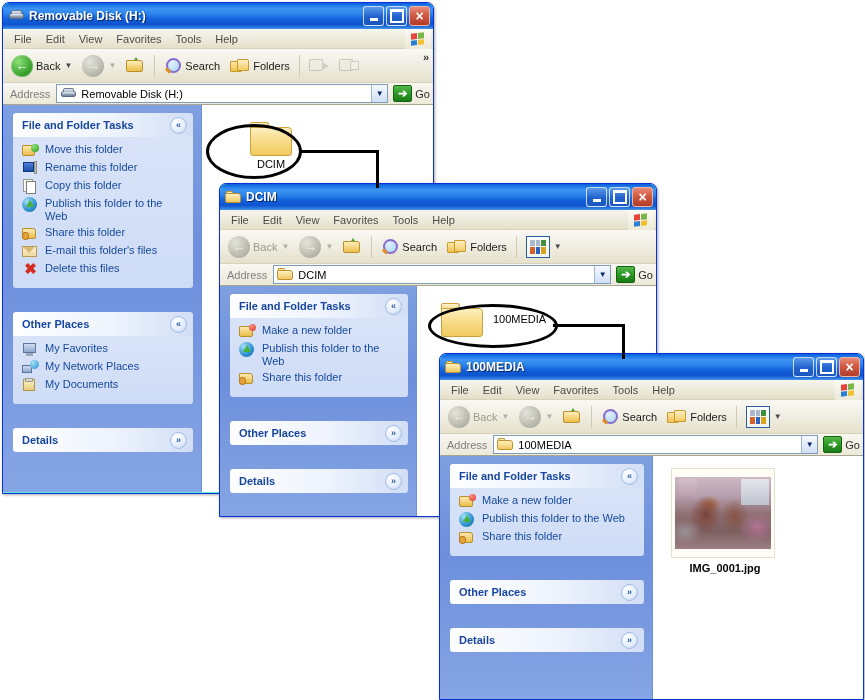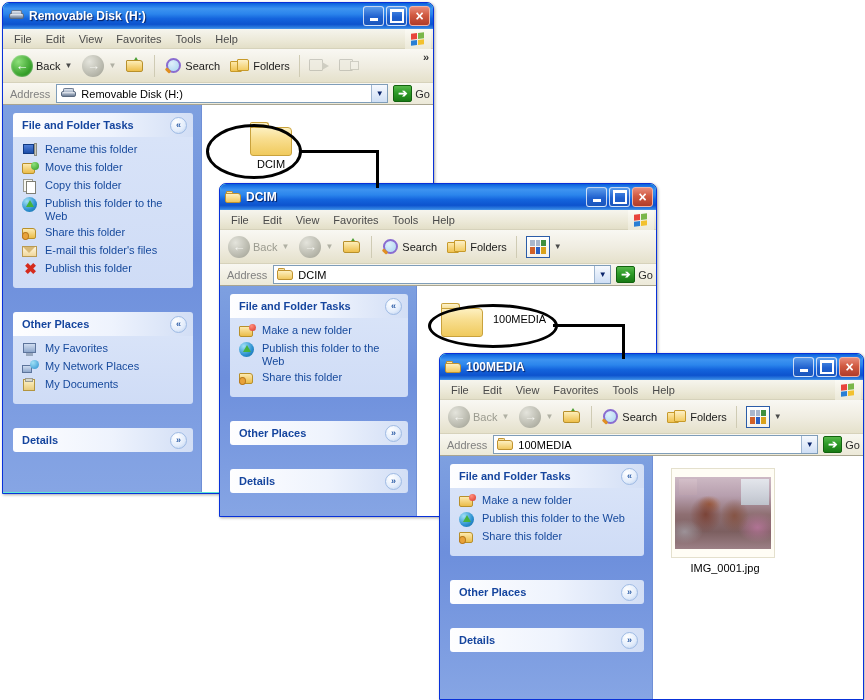--- a/index.html
+++ b/index.html
@@ -445,34 +445,34 @@
   <div class="winbody" style="height:387px;">
     <div class="sidebar">
 
       <div class="panel">
         <div class="panel-head">
           <span class="panel-title">File and Folder Tasks</span>
           <span class="chev">«</span>
         </div>
         <div class="panel-body">
           <div class="task-row">
+            <span class="task-ico ic-move">
+                <b></b>
+                <i></i>
+              </span>
+            <span class="task-label">Move this folder</span>
+          </div>
+          <div class="task-row">
             <span class="task-ico ic-rename">
                 <b></b>
                 <i></i>
               </span>
             <span class="task-label">Rename this folder</span>
           </div>
           <div class="task-row">
-            <span class="task-ico ic-move">
-                <b></b>
-                <i></i>
-              </span>
-            <span class="task-label">Move this folder</span>
-          </div>
-          <div class="task-row">
             <span class="task-ico ic-copy">
                 <b></b>
                 <i></i>
               </span>
             <span class="task-label">Copy this folder</span>
           </div>
           <div class="task-row">
             <span class="task-ico ic-publish">
                 <b></b>
                 <i></i>
@@ -488,21 +488,21 @@
           </div>
           <div class="task-row">
             <span class="task-ico ic-mail">
                 <b></b>
                 <i></i>
               </span>
             <span class="task-label">E-mail this folder's files</span>
           </div>
           <div class="task-row">
             <span class="task-ico ic-del">✖</span>
-            <span class="task-label">Publish this folder</span>
+            <span class="task-label">Delete this files</span>
           </div>
         </div>
       </div>
 
       <div class="panel">
         <div class="panel-head">
           <span class="panel-title">Other Places</span>
           <span class="chev">«</span>
         </div>
         <div class="panel-body">
@@ -832,21 +832,21 @@
 
       <div class="panel">
         <div class="panel-head solo">
           <span class="panel-title">Details</span>
           <span class="chev">»</span>
         </div>
       </div>
     </div>
 
     <div class="filepane">
-      <div class="thumb-item" style="margin-left:8px;margin-top:2px;">
+      <div class="thumb-item" style="margin-left:8px;margin-top:2px;font-weight:bold;">
         <span class="thumb-frame">
           <span class="thumb-photo"></span>
         </span>
         <div class="thumb-label">IMG_0001.jpg</div>
       </div>
     </div>
   </div>
 </div>
 
 <div class="anno-ellipse" style="left:206px; top:124px; width:96px; height:55px;"></div>

